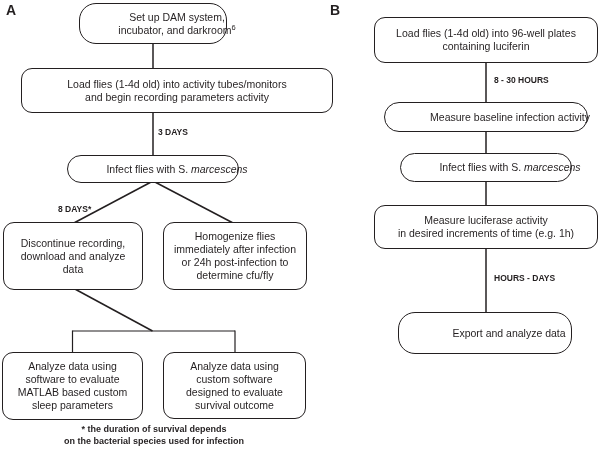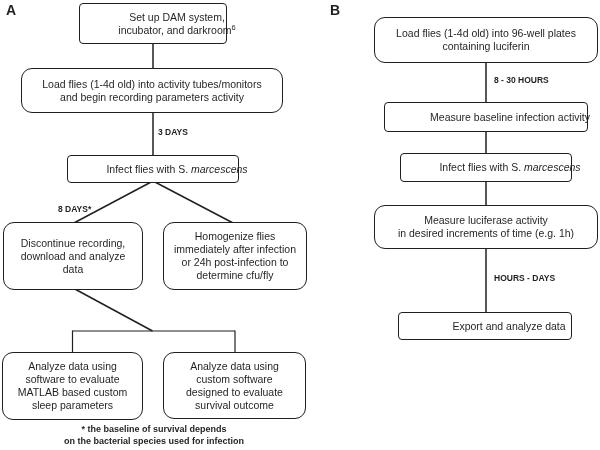--- a/index.html
+++ b/index.html
@@ -7,21 +7,21 @@
     position:relative;width:600px;height:450px;background:#ffffff;overflow:hidden;
     font-family:"Liberation Sans","DejaVu Sans",sans-serif;color:#231f20;
   }
   .connectors{position:absolute;left:0;top:0;width:600px;height:450px;z-index:1;pointer-events:none;}
   .box{
     position:absolute;z-index:2;background:#ffffff;border:1.6px solid #231f20;
     display:flex;flex-direction:column;align-items:center;justify-content:center;
     text-align:center;font-size:10.5px;line-height:13px;box-sizing:border-box;
   }
   .bline{white-space:nowrap;}
-  .r9{border-radius:4px;padding-left:48px;}
+  .r9{border-radius:17px;padding-left:48px;}
   .r11{border-radius:11px;}
   .panel-label{position:absolute;z-index:3;font-size:14px;font-weight:bold;line-height:14px;}
   .edge-label{position:absolute;z-index:3;font-size:8.5px;font-weight:bold;line-height:10px;white-space:nowrap;}
   .footnote{position:absolute;z-index:3;left:0;top:423px;width:308px;text-align:center;
     font-size:9px;font-weight:bold;line-height:12px;}
   .sp{font-style:italic;}
   sup{font-size:7.5px;line-height:0;}
 </style>
 </head>
 <body>
@@ -48,21 +48,21 @@
   </svg>
 
   <div class="panel-label" style="left:6px;top:3px">A</div>
   <div class="panel-label" style="left:330px;top:3px">B</div>
 
   <div class="box r9" style="left:79px;top:3px;width:148px;height:41px">
     <div class="bline">Set up DAM system,</div>
     <div class="bline"><span>incubator, and darkroom</span><sup>6</sup></div>
   </div>
 
-  <div class="box r11" style="left:21px;top:68px;width:262px;height:45px">
+  <div class="box r11" style="left:21px;top:68px;width:312px;height:45px">
     <div class="bline">Load flies (1-4d old) into activity tubes/monitors</div>
     <div class="bline">and begin recording parameters activity</div>
   </div>
 
   <div class="box r9" style="left:67px;top:155px;width:172px;height:28px">
     <div class="bline"><span>Infect flies with S. </span><span class="sp">marcescens</span></div>
   </div>
 
   <div class="box r11" style="left:3px;top:222px;width:140px;height:68px">
     <div class="bline">Discontinue recording,</div>
@@ -88,21 +88,21 @@
     <div class="bline">Analyze data using</div>
     <div class="bline">custom software</div>
     <div class="bline">designed to evaluate</div>
     <div class="bline">survival outcome</div>
   </div>
 
   <div class="edge-label" style="left:158px;top:127px">3 DAYS</div>
   <div class="edge-label" style="left:58px;top:204px">8 DAYS*</div>
 
   <div class="footnote">
-    <div>* the baseline of survival depends</div>
+    <div>* the duration of survival depends</div>
     <div>on the bacterial species used for infection</div>
   </div>
 
   <div class="box r11" style="left:374px;top:17px;width:224px;height:46px">
     <div class="bline">Load flies (1-4d old) into 96-well plates</div>
     <div class="bline">containing luciferin</div>
   </div>
 
   <div class="box r9" style="left:384px;top:102px;width:204px;height:30px">
     <div class="bline">Measure baseline infection activity</div>
@@ -110,20 +110,20 @@
 
   <div class="box r9" style="left:400px;top:153px;width:172px;height:29px">
     <div class="bline"><span>Infect flies with S. </span><span class="sp">marcescens</span></div>
   </div>
 
   <div class="box r11" style="left:374px;top:205px;width:224px;height:44px">
     <div class="bline">Measure luciferase activity</div>
     <div class="bline">in desired increments of time (e.g. 1h)</div>
   </div>
 
-  <div class="box r9" style="left:398px;top:312px;width:174px;height:28px">
+  <div class="box r9" style="left:398px;top:312px;width:174px;height:42px">
     <div class="bline">Export and analyze data</div>
   </div>
 
   <div class="edge-label" style="left:494px;top:75px">8 - 30 HOURS</div>
   <div class="edge-label" style="left:494px;top:273px">HOURS - DAYS</div>
 
 </div>
 
 </body></html>

